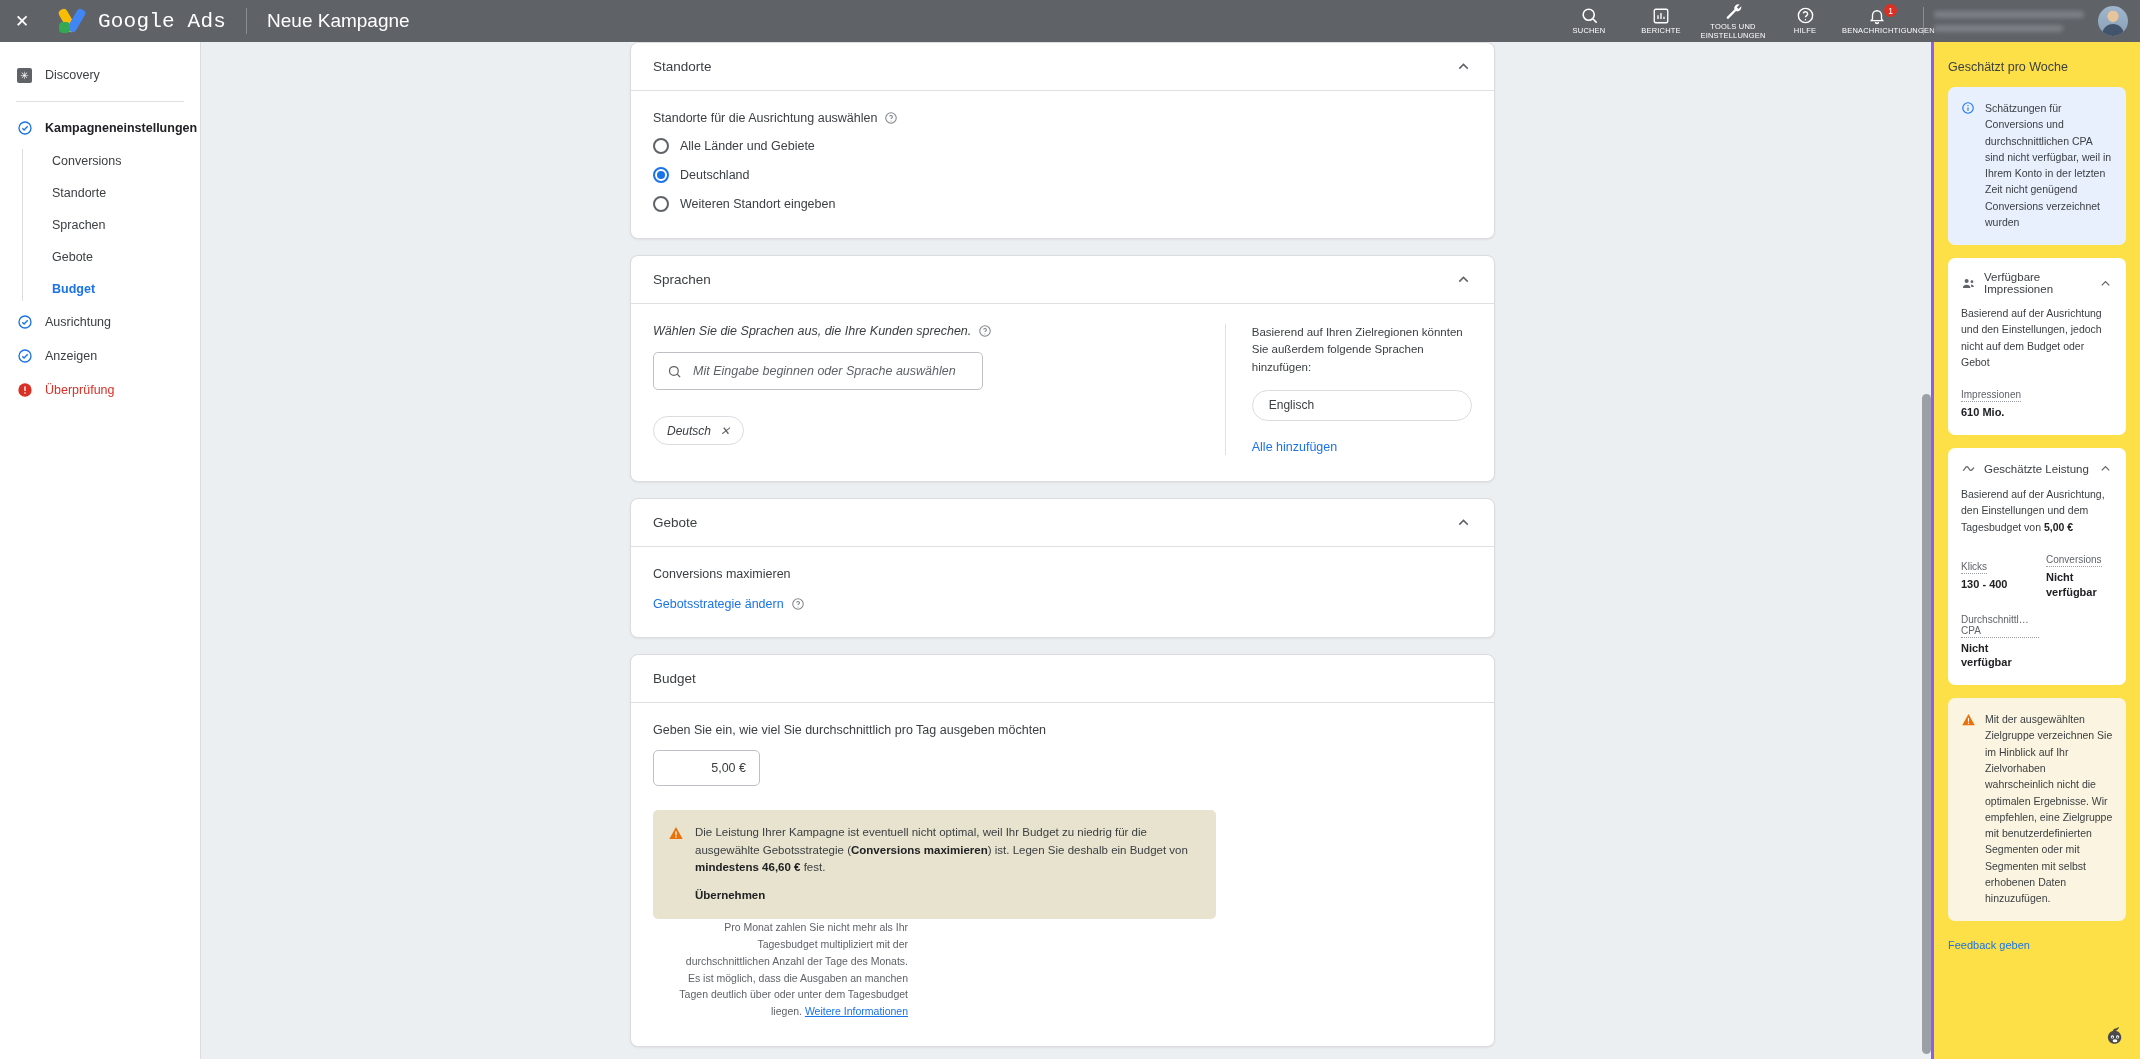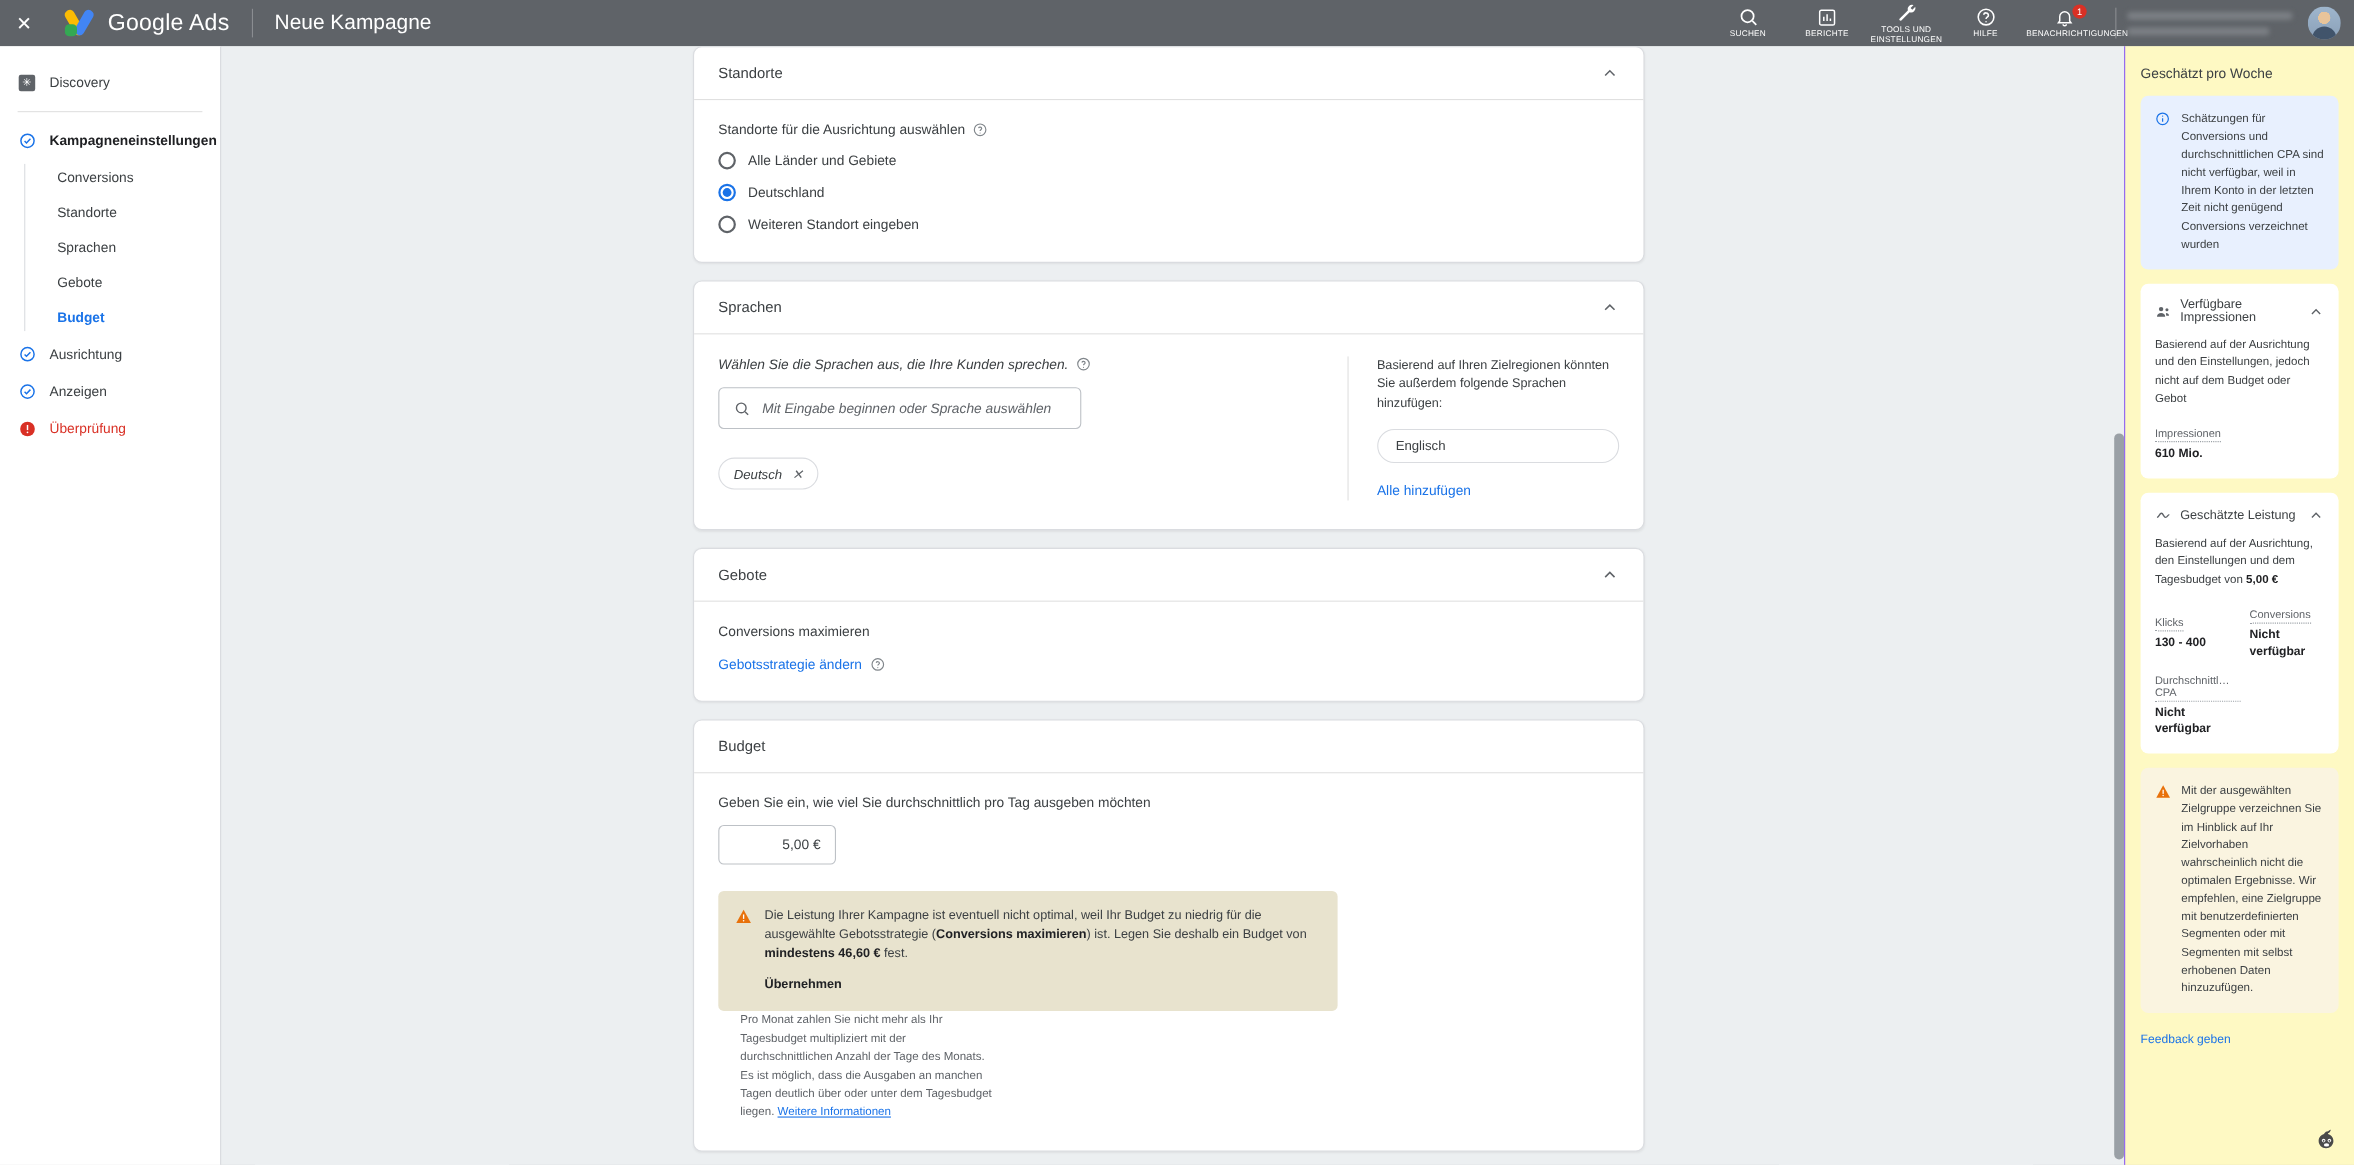--- a/index.html
+++ b/index.html
@@ -19,21 +19,21 @@
   .close-x {
     width: 44px; height: 42px; display: flex; align-items: center; justify-content: center;
     color: #fff; font-size: 17px; cursor: pointer;
   }
   .gads-logo { display: flex; align-items: center; gap: 12px; margin-left: 12px; }
   .gads-mark { width: 30px; height: 26px; position: relative; }
   .gads-mark i { position: absolute; display: block; border-radius: 4px; }
   .gm-yellow { width: 9px; height: 25px; background: #fbbc04; left: 7px; top: 0; transform: rotate(-30deg); transform-origin: 50% 50%; }
   .gm-blue { width: 9px; height: 25px; background: #4285f4; left: 16px; top: 0; transform: rotate(30deg); transform-origin: 50% 50%; }
   .gm-green { width: 11px; height: 11px; border-radius: 50%; background: #34a853; left: 3px; top: 14px; }
-  .gads-name { color: #fff; font-size: 21px; letter-spacing: .2px; }
+  .gads-name { color: #fff; font-size: 21px; letter-spacing: .2px; font-family: Liberation Mono, monospace; }
   .top-divider { width: 1px; height: 26px; background: #8a8d91; margin: 0 20px; }
   .page-title-top { color: #fff; font-size: 19px; }
 
   .top-actions { margin-left: auto; display: flex; align-items: center; height: 42px; }
   .top-action {
     width: 72px; height: 42px; display: flex; flex-direction: column;
     align-items: center; justify-content: center; gap: 2px; cursor: pointer; position: relative;
   }
   .top-action .ta-ico { color: #fff; display: block; line-height: 0; }
   .top-action .ta-lbl {
@@ -166,21 +166,21 @@
     line-height: 29px; cursor: pointer; background: #fff;
   }
   .link-blue { color: #1a73e8; font-size: 12.5px; cursor: pointer; display: inline-block; }
 
   .body-text { font-size: 12.5px; color: #3c4043; }
   .mt14 { margin-top: 14px; }
 
   
   .budget-split { display: flex; flex-direction: column; }
   .budget-left { width: 585px; padding-right: 22px; }
-  .budget-right { width: 255px; padding-left: 20px; }
+  .budget-right { width: 255px; padding-left: 20px; text-align: right; }
   .budget-input {
     margin-top: 13px; width: 107px; height: 36px; border: 1px solid #bdc1c6; border-radius: 5px;
     display: flex; align-items: center; justify-content: flex-end; padding-right: 13px;
     font-size: 12.5px; color: #3c4043; cursor: text; background: #fff;
   }
   .warn-box {
     margin-top: 24px; background: #e8e3ce; border-radius: 5px; padding: 14px 17px 16px 15px;
     display: flex; gap: 11px;
   }
   .warn-tri { color: #e8710a; flex: none; line-height: 0; margin-top: 1px; }
@@ -199,21 +199,21 @@
 
   
   .vscroll {
     position: absolute; left: 1721px; top: 352px; width: 9px; height: 660px;
     background: #9aa0a6; border-radius: 5px;
   }
 
   
   .rightpanel {
     position: absolute; left: 1931px; top: 42px; width: 209px; height: 1017px;
-    background: #fef9c3; border-left: 1px solid #8b5cf6; padding: 18px 14px 0 14px;
+    background: #fde047; border-left: 3px solid #8b5cf6; padding: 18px 14px 0 14px;
   }
   .rp-title { font-size: 12.5px; color: #3c4043; margin-bottom: 13px; }
   .rp-card {
     background: #fff; border-radius: 7px; padding: 13px 13px 15px 13px; margin-bottom: 13px;
   }
   .rp-card.info { background: #e8f0fe; display: flex; gap: 10px; }
   .rp-card.warn { background: #faf4e0; display: flex; gap: 9px; }
   .info-ico { color: #1a73e8; flex: none; line-height: 0; margin-top: 1px; }
   .rp-text { font-size: 10.5px; color: #3c4043; line-height: 1.55; }
   .rp-head {

